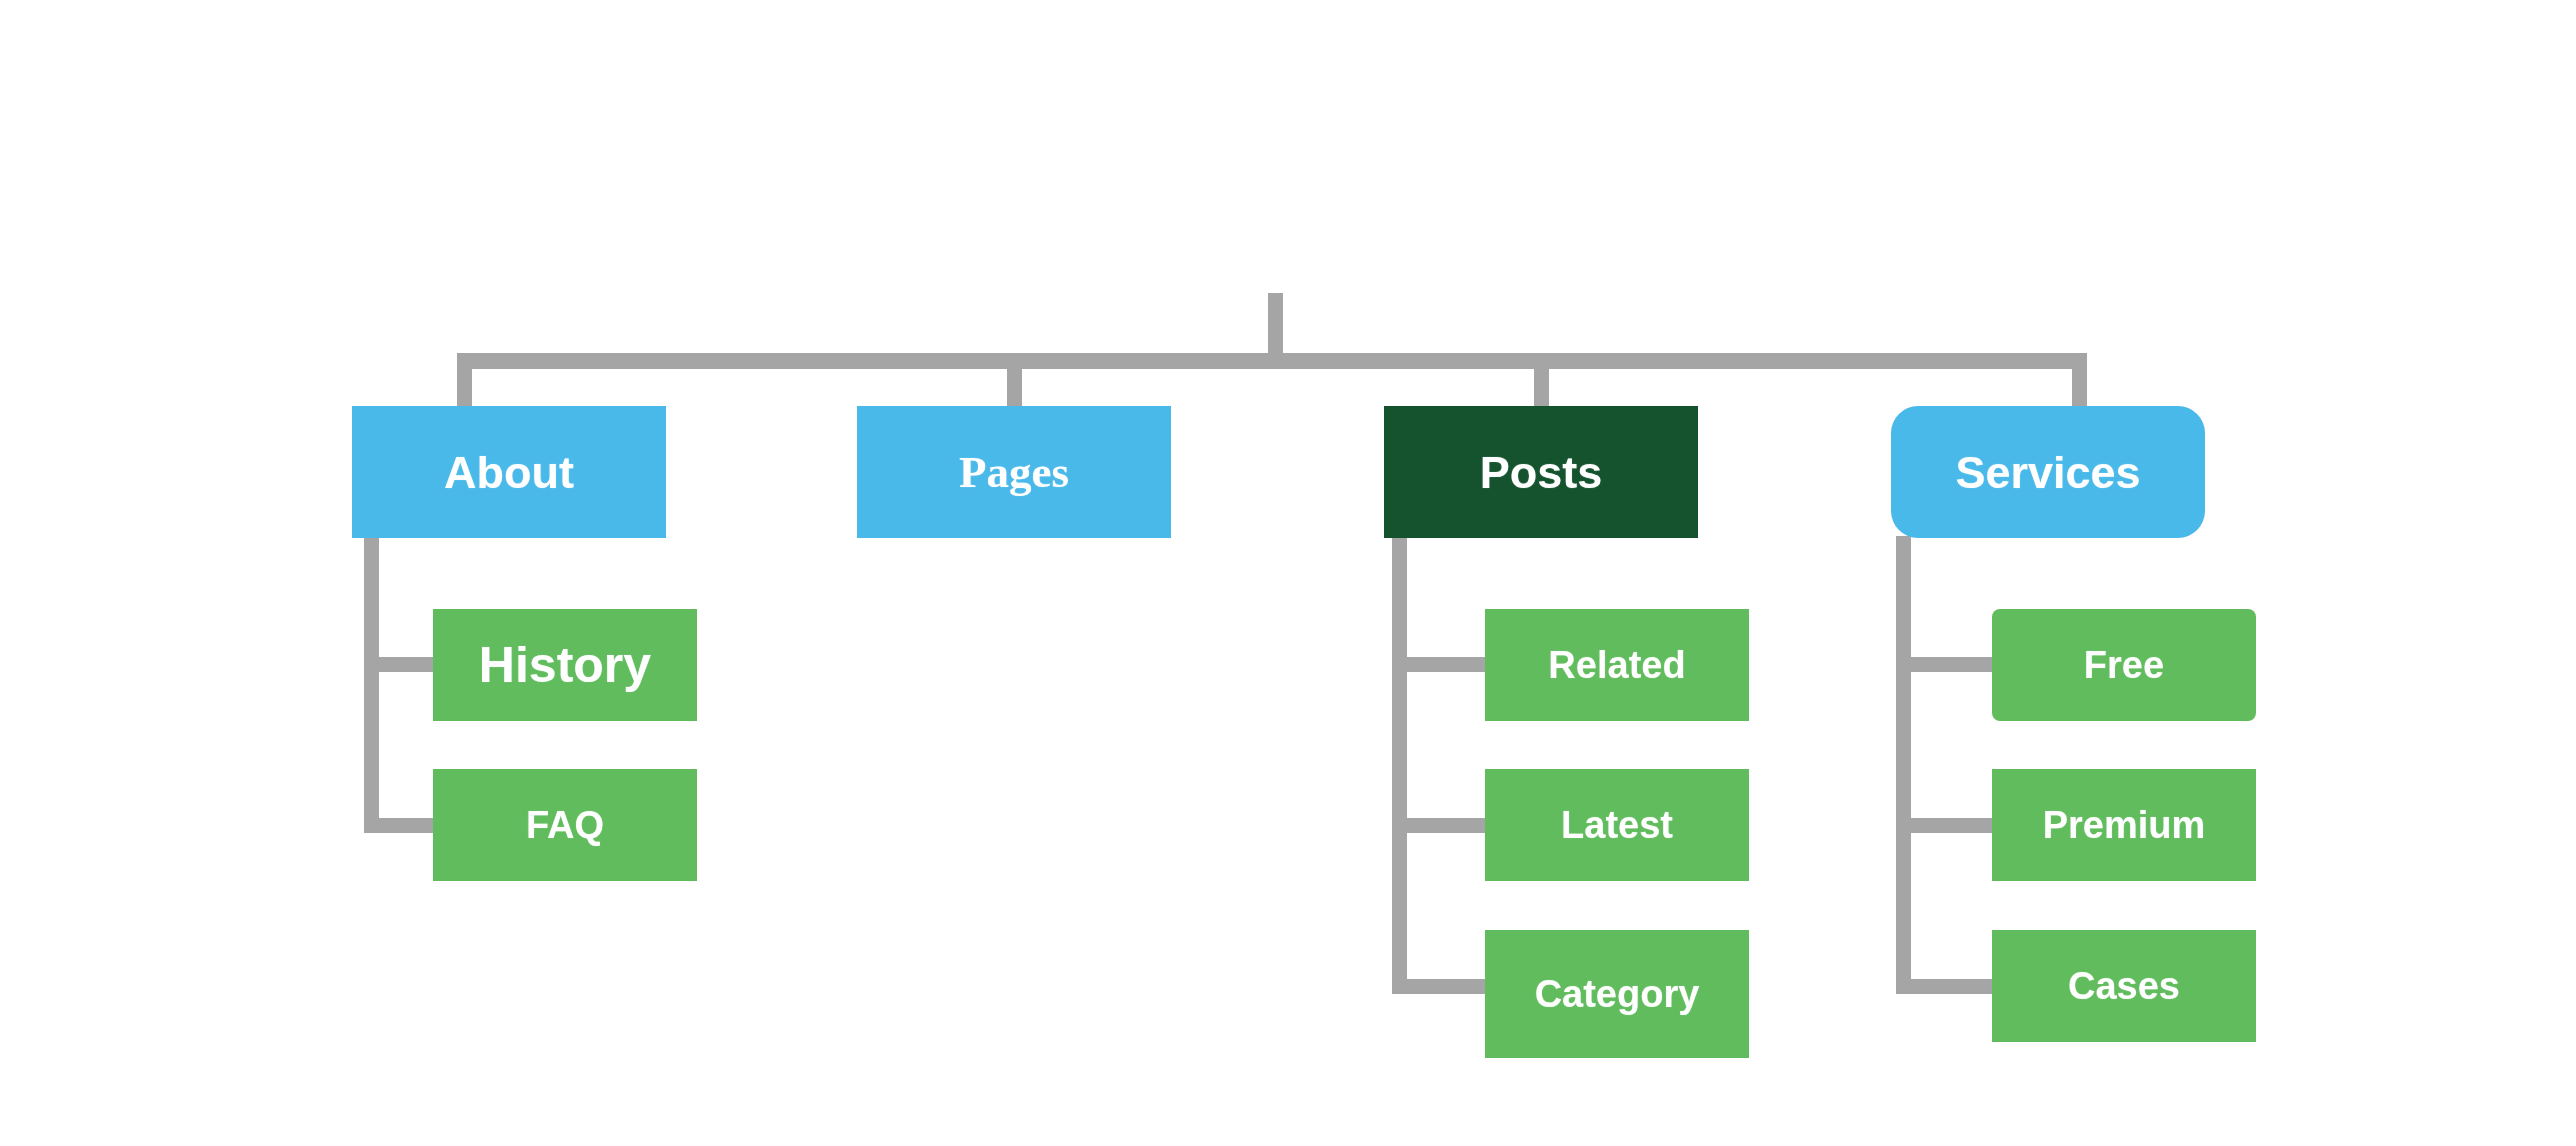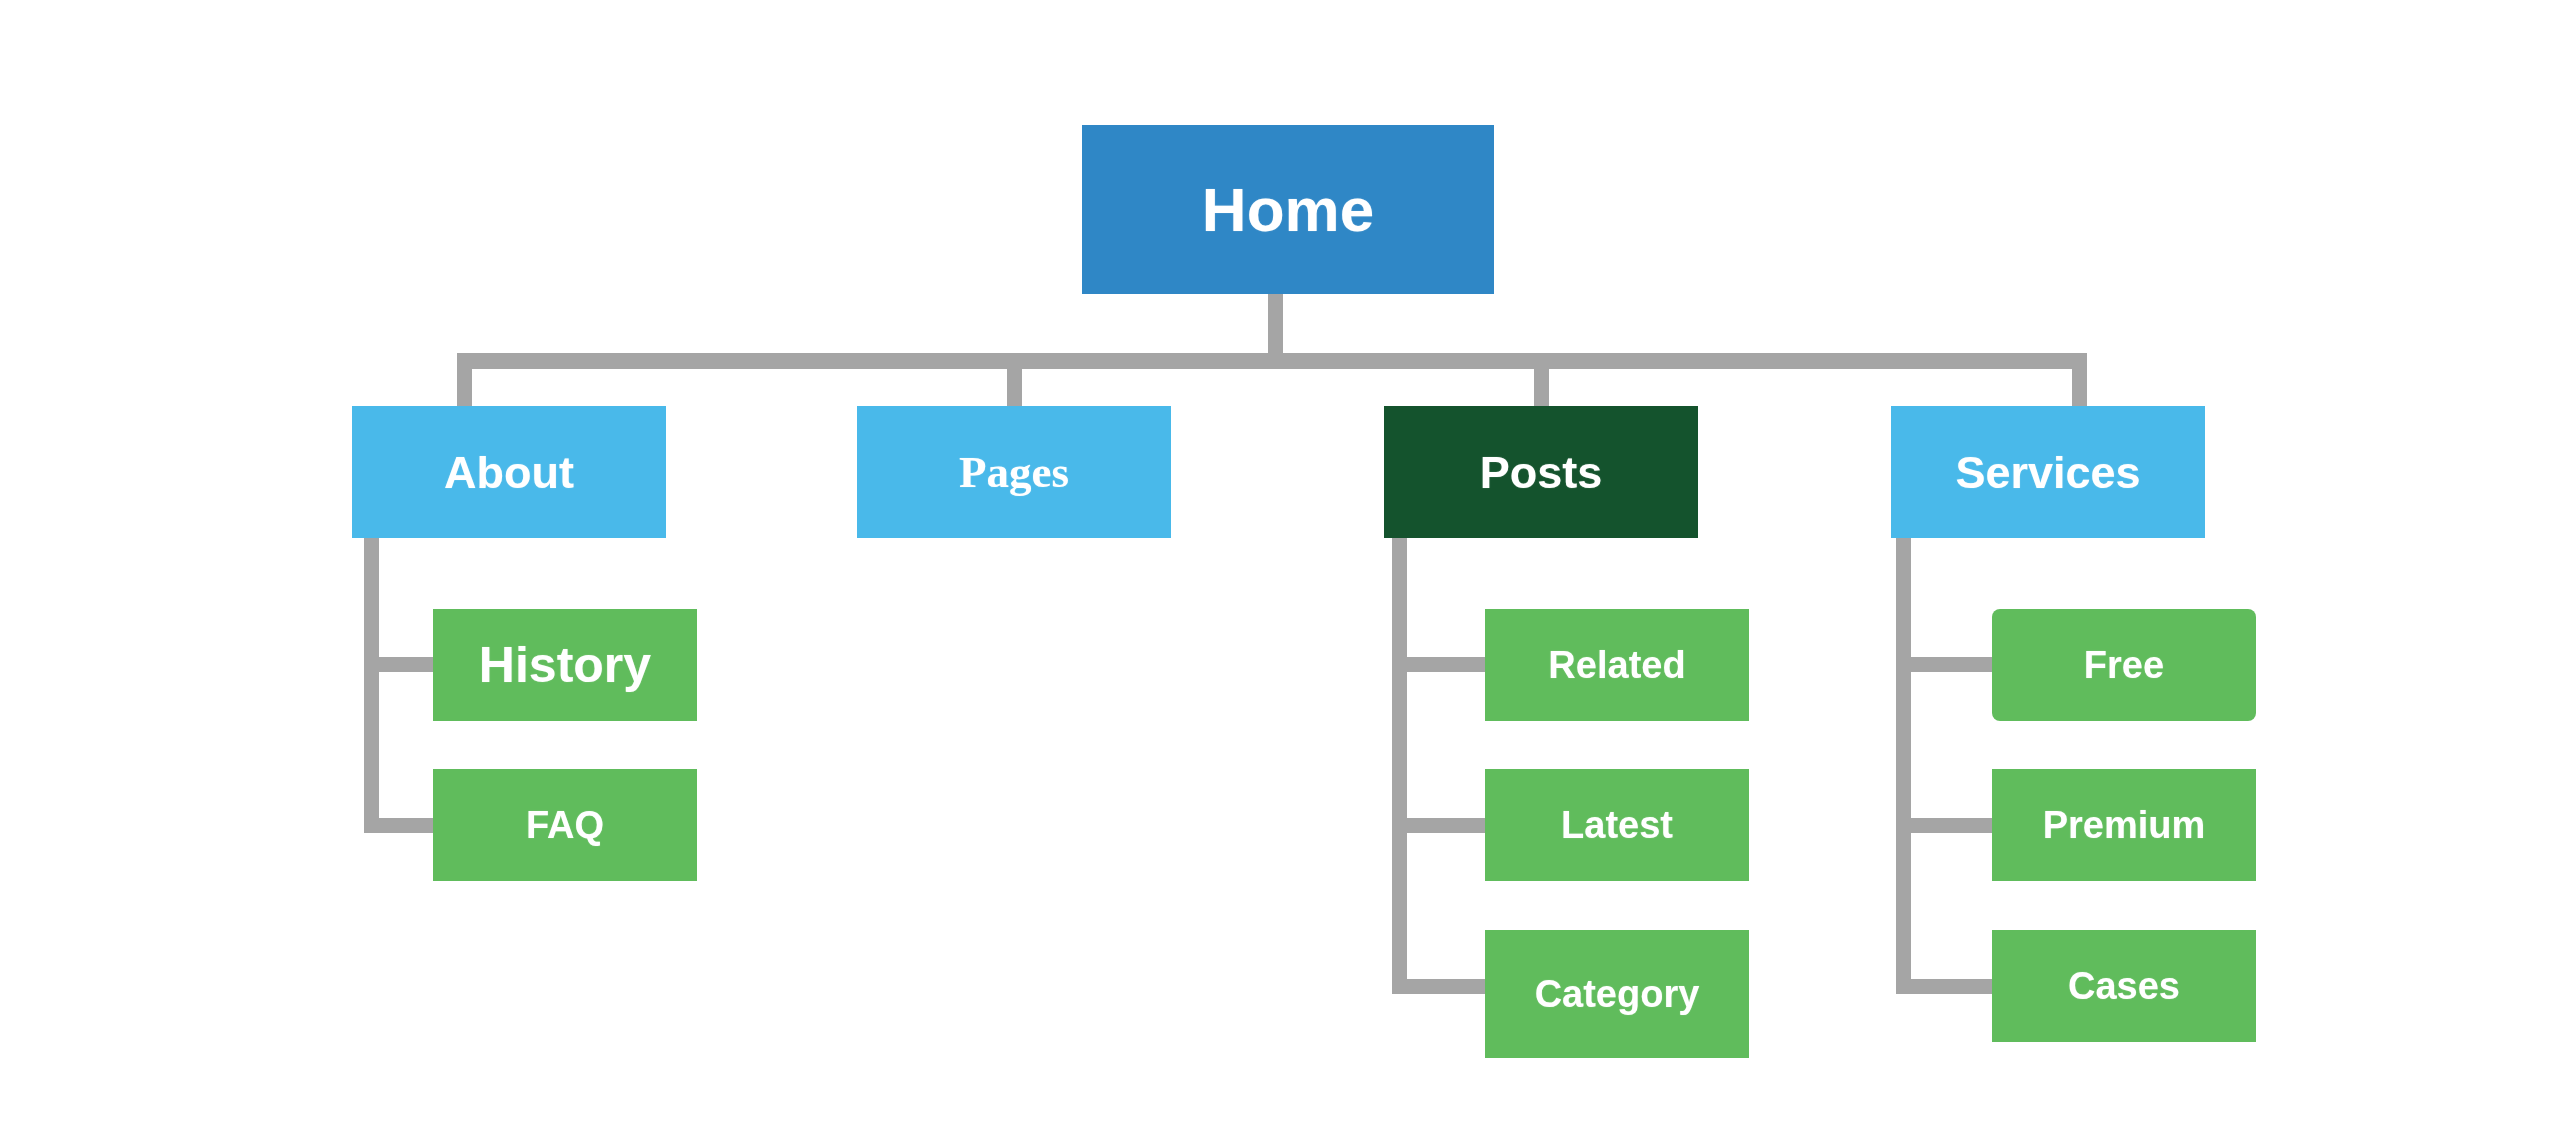--- a/index.html
+++ b/index.html
@@ -39,33 +39,30 @@
     <div class="connector" style="left: 371px; top: 657px; width: 62px; height: 15px; background: rgb(165, 165, 165);"></div>
     <div class="connector" style="left: 371px; top: 818px; width: 62px; height: 15px; background: rgb(165, 165, 165);"></div>
     <div class="connector" style="left: 1392px; top: 536px; width: 15px; height: 458px; background: rgb(165, 165, 165);"></div>
     <div class="connector" style="left: 1400px; top: 657px; width: 85px; height: 15px; background: rgb(165, 165, 165);"></div>
     <div class="connector" style="left: 1400px; top: 818px; width: 85px; height: 15px; background: rgb(165, 165, 165);"></div>
     <div class="connector" style="left: 1400px; top: 979px; width: 85px; height: 15px; background: rgb(165, 165, 165);"></div>
     <div class="connector" style="left: 1896px; top: 536px; width: 15px; height: 458px; background: rgb(165, 165, 165);"></div>
     <div class="connector" style="left: 1903px; top: 657px; width: 89px; height: 15px; background: rgb(165, 165, 165);"></div>
     <div class="connector" style="left: 1903px; top: 818px; width: 89px; height: 15px; background: rgb(165, 165, 165);"></div>
     <div class="connector" style="left: 1903px; top: 979px; width: 89px; height: 15px; background: rgb(165, 165, 165);"></div>
-    <div class="node" style="left: 1082px; top: 125px; width: 412px; height: 169px; background: rgb(47, 135, 198);">
-      <span class="label" style="font-size: 62px; color: rgb(255, 255, 255);">Home</span>
-    </div>
     <div class="node" style="left: 352px; top: 406px; width: 314px; height: 132px; background: rgb(73, 185, 234);">
       <span class="label" style="font-size: 45px; color: rgb(255, 255, 255);">About</span>
     </div>
     <div class="node" style="left: 857px; top: 406px; width: 314px; height: 132px; background: rgb(73, 185, 234);">
       <span class="label" style="font-size: 45px; color: rgb(255, 255, 255); font-family: Liberation Serif, serif;">Pages</span>
     </div>
     <div class="node" style="left: 1384px; top: 406px; width: 314px; height: 132px; background: #14532d;">
       <span class="label" style="font-size: 45px; color: rgb(255, 255, 255);">Posts</span>
     </div>
-    <div class="node" style="left: 1891px; top: 406px; width: 314px; height: 132px; background: rgb(73, 185, 234);">
+    <div class="node" style="left: 1891px; top: 406px; width: 314px; height: 132px; background: rgb(73, 185, 234); border-radius: 27px;">
       <span class="label" style="font-size: 45px; color: rgb(255, 255, 255);">Services</span>
     </div>
     <div class="node" style="left: 433px; top: 609px; width: 264px; height: 112px; background: rgb(96, 188, 92);">
       <span class="label" style="font-size: 50px; color: rgb(255, 255, 255);">History</span>
     </div>
     <div class="node" style="left: 433px; top: 769px; width: 264px; height: 112px; background: rgb(96, 188, 92);">
       <span class="label" style="font-size: 38px; color: rgb(255, 255, 255);">FAQ</span>
     </div>
     <div class="node" style="left: 1485px; top: 609px; width: 264px; height: 112px; background: rgb(96, 188, 92);">
       <span class="label" style="font-size: 38px; color: rgb(255, 255, 255);">Related</span>

